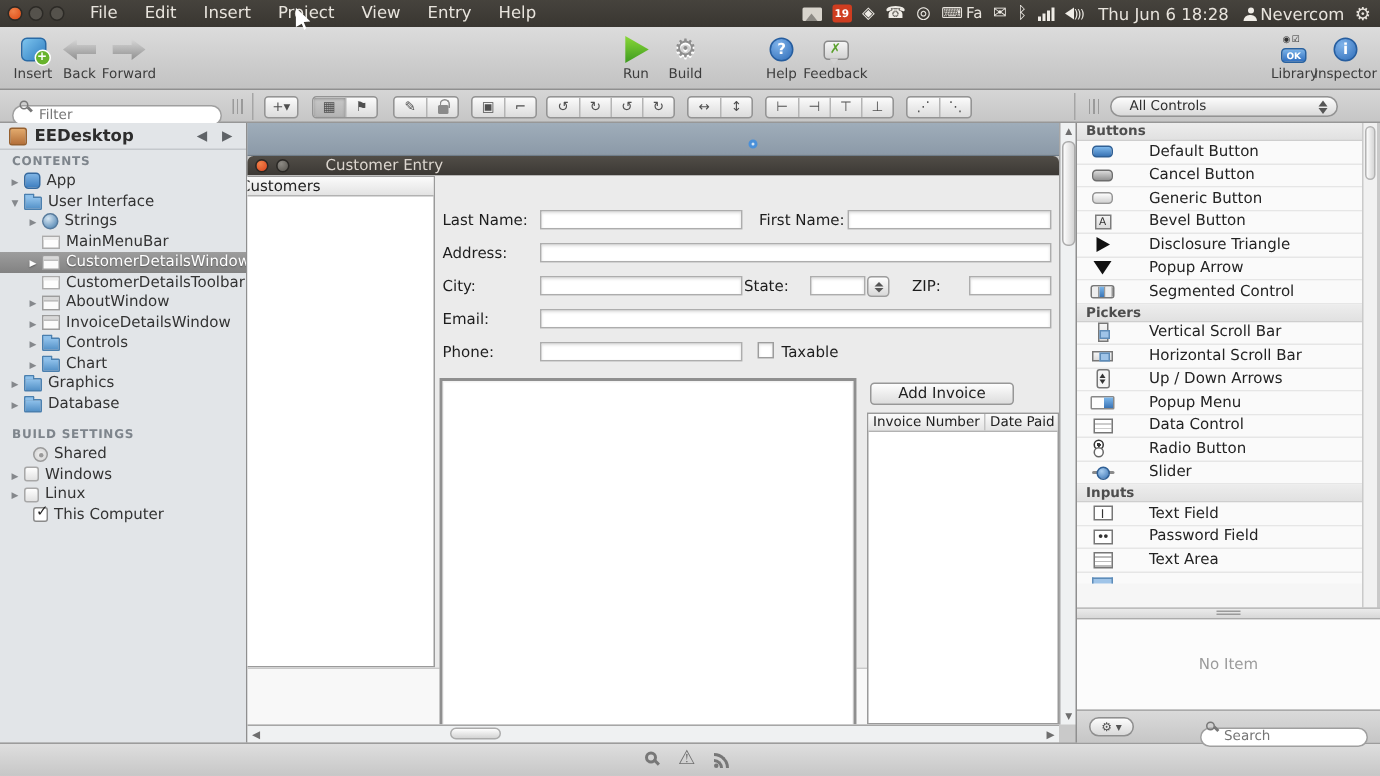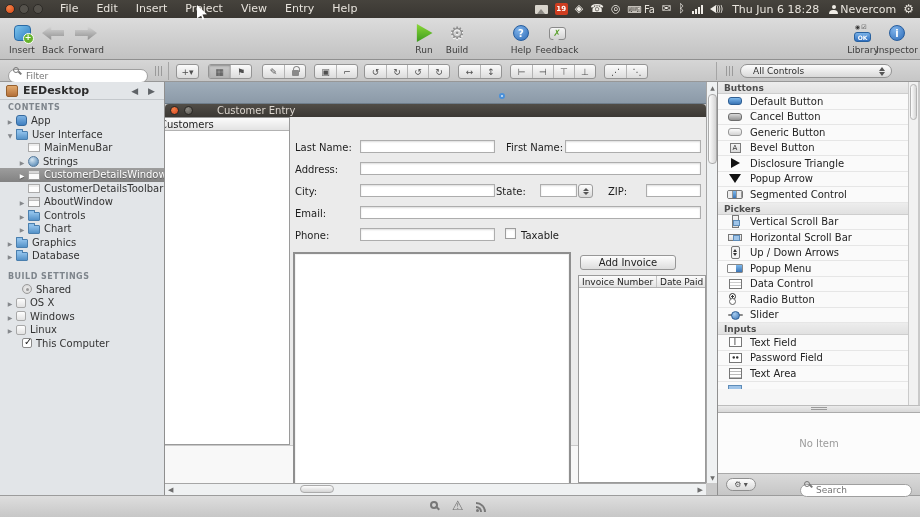--- a/index.html
+++ b/index.html
@@ -151,21 +151,21 @@
   .sb-feed::before{content:"";position:absolute;left:0;bottom:0;width:3px;height:3px;border-radius:50%;background:#777;}
   .sb-feed .a1{position:absolute;left:0;bottom:0;width:6px;height:6px;border-top:2px solid #777;border-right:2px solid #777;border-top-right-radius:100%;}
   .sb-feed .a2{position:absolute;left:0;bottom:0;width:10px;height:10px;border-top:2px solid #777;border-right:2px solid #777;border-top-right-radius:100%;}
 
   
   .panel-div{position:absolute;left:717px;top:82px;width:1px;height:413px;background:#8f8f8f;z-index:4;}
   .library{position:absolute;left:718px;top:82px;width:190px;height:323px;background:#f6f6f6;overflow:hidden;}
   .lhead{height:12px;background:linear-gradient(#ededed,#e1e1e1);border-bottom:1px solid #cecece;font-size:9px;font-weight:bold;color:#4e4e4e;padding:0 0 0 6px;line-height:12px;}
   .lrow{height:15.5px;display:flex;align-items:center;padding-left:7px;border-bottom:1px solid #e6e6e6;background:#fafafa;font-size:10px;color:#232323;}
   .licw{width:20px;flex:none;display:flex;justify-content:center;}
-  .llab{margin-left:5px;}
+  .llab{margin-left:21px;}
   .pill{width:14px;height:8px;border-radius:3px;}
   .p-blue{background:linear-gradient(#7db8ec,#3a74b5);border:1px solid #2f5f94;}
   .p-dark{background:linear-gradient(#d9d9d9,#939393);border:1px solid #6d6d6d;}
   .p-light{background:linear-gradient(#fdfdfd,#d2d2d2);border:1px solid #969696;}
   .d-bevel{width:11px;height:10px;border:1px solid #7c7c7c;background:linear-gradient(#f5f5f5,#dcdcdc);font-size:7px;color:#333;text-align:center;line-height:9px;}
   .d-disc{width:0;height:0;border-top:5px solid transparent;border-bottom:5px solid transparent;border-left:9px solid #111;}
   .d-pop{width:0;height:0;border-left:6px solid transparent;border-right:6px solid transparent;border-top:9px solid #111;}
   .d-seg{width:16px;height:9px;display:flex;border:1px solid #777;border-radius:2px;overflow:hidden;}
   .d-seg i{flex:1;background:#eee;border-right:1px solid #999;}
   .d-seg i.b{background:linear-gradient(#7db8ec,#3a74b5);}
@@ -382,43 +382,48 @@
       <span class="disc r"></span>
       <span class="nico ic-app"></span>
       <span class="nlab">App</span>
     </div>
   <div class="nrow d0">
       <span class="disc d"></span>
       <span class="nico ic-folder"></span>
       <span class="nlab">User Interface</span>
     </div>
   <div class="nrow d1">
+      <span class="disc r"></span>
+      <span class="nico ic-globe"></span>
+      <span class="nlab">Strings</span>
+    </div>
+  <div class="nrow d1">
       <span class="disc"></span>
       <span class="nico ic-bar"></span>
       <span class="nlab">MainMenuBar</span>
-    </div>
-  <div class="nrow d1">
-      <span class="disc r"></span>
-      <span class="nico ic-globe"></span>
-      <span class="nlab">Strings</span>
     </div>
   <div class="nrow d1 sel">
       <span class="disc r"></span>
       <span class="nico ic-window"></span>
       <span class="nlab">CustomerDetailsWindow</span>
     </div>
   <div class="nrow d1">
       <span class="disc"></span>
       <span class="nico ic-bar"></span>
       <span class="nlab">CustomerDetailsToolbar</span>
     </div>
   <div class="nrow d1">
       <span class="disc r"></span>
       <span class="nico ic-window"></span>
       <span class="nlab">AboutWindow</span>
+    </div>
+  <div class="nrow d1">
+      <span class="disc r"></span>
+      <span class="nico ic-window"></span>
+      <span class="nlab">InvoiceDetailsWindow</span>
     </div>
   <div class="nrow d1">
       <span class="disc r"></span>
       <span class="nico ic-folder"></span>
       <span class="nlab">Controls</span>
     </div>
   <div class="nrow d1">
       <span class="disc r"></span>
       <span class="nico ic-folder"></span>
       <span class="nlab">Chart</span>
@@ -432,25 +437,20 @@
       <span class="disc r"></span>
       <span class="nico ic-folder"></span>
       <span class="nlab">Database</span>
     </div>
 
   <div class="sect-label" style="margin-top:6px">BUILD SETTINGS</div>
   <div class="nrow d1b">
       <span class="disc"></span>
       <span class="nico ic-gearsm"></span>
       <span class="nlab">Shared</span>
-    </div>
-  <div class="nrow d0">
-      <span class="disc r"></span>
-      <span class="nico ic-plat"></span>
-      <span class="nlab">OS X</span>
     </div>
   <div class="nrow d0">
       <span class="disc r"></span>
       <span class="nico ic-plat"></span>
       <span class="nlab">Windows</span>
     </div>
   <div class="nrow d0">
       <span class="disc r"></span>
       <span class="nico ic-plat"></span>
       <span class="nlab">Linux</span>

